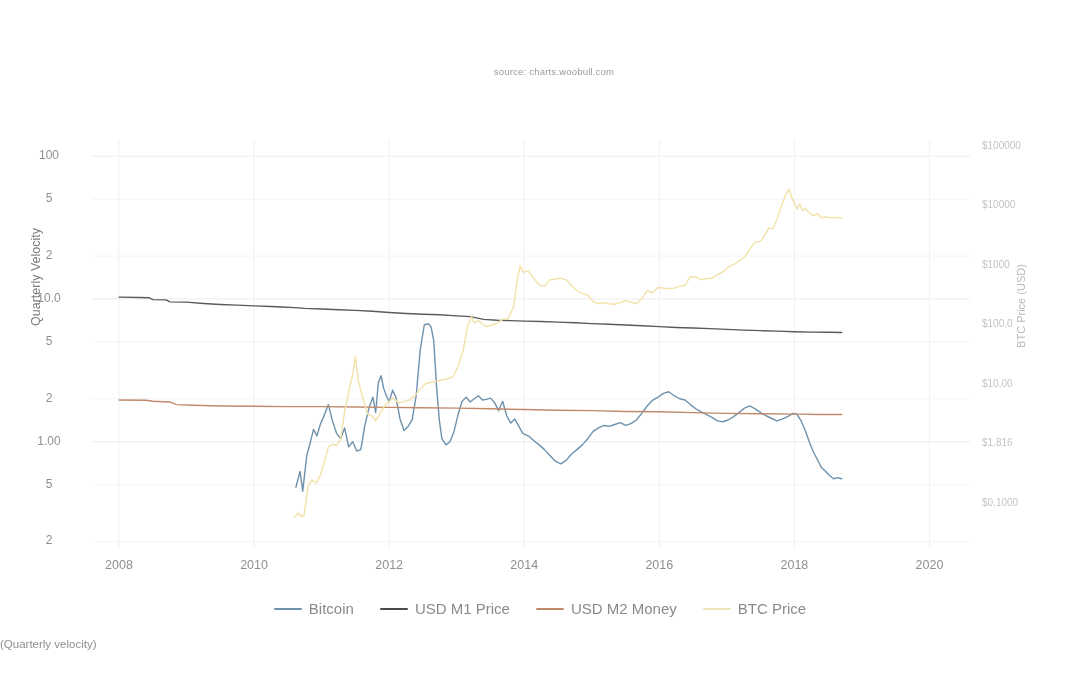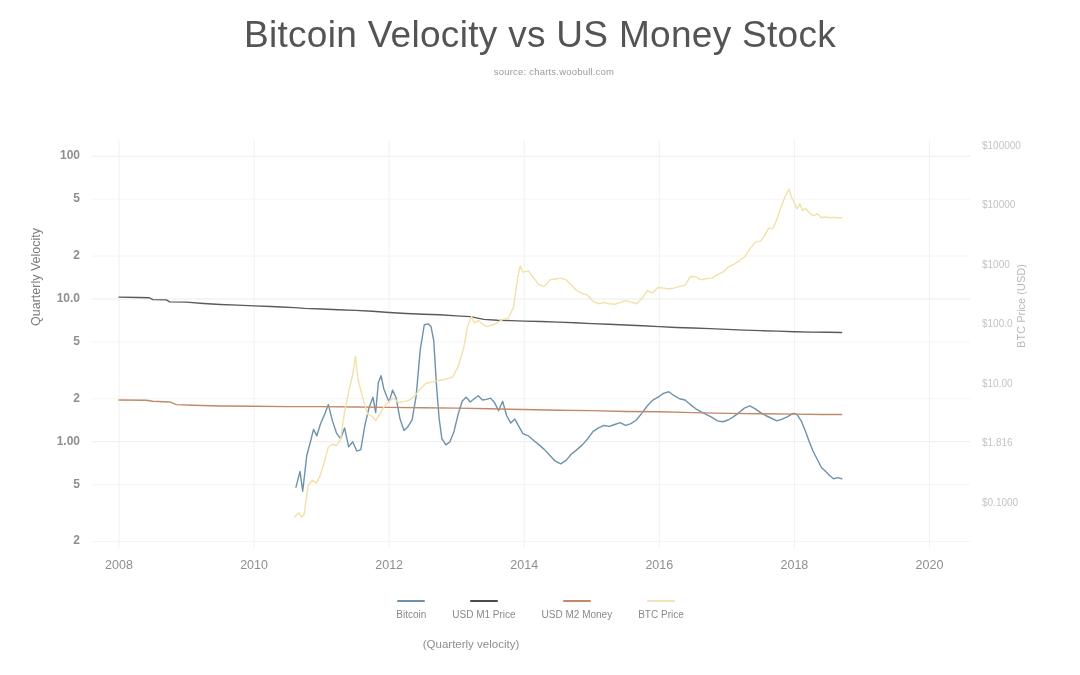--- a/index.html
+++ b/index.html
@@ -42,21 +42,20 @@
     font-size: 9.5px;
     font-weight: 400;
     color: #9a9a9a;
     letter-spacing: 0.2px;
   }
   .chart-footnote {
     position: absolute;
     left: 0;
     top: 638px;
     width: 942px;
-    text-align: center;
     font-size: 11.5px;
     color: #8e8e8e;
   }
   .axis-title-left {
     position: absolute;
     left: 14px;
     top: 270px;
     width: 160px;
     text-align: center;
     font-size: 12.5px;
@@ -76,21 +75,21 @@
     transform: rotate(-90deg);
     transform-origin: 50% 50%;
     margin-left: -62px;
   }
   .tick-label {
     position: absolute;
     font-size: 12px;
     color: #8f8f8f;
     white-space: nowrap;
   }
-  .tick-left { text-align: right; font-weight: bold; }
+  .tick-left { text-align: center; }
   .tick-right { text-align: left; color: #c3c3c3; font-size: 10px; }
   .tick-x {
     position: absolute;
     font-size: 12.5px;
     color: #8f8f8f;
     text-align: center;
     white-space: nowrap;
   }
   .legend {
     position: absolute;
@@ -99,37 +98,35 @@
     width: 1080px;
     display: flex;
     justify-content: center;
     align-items: center;
     gap: 26px;
   }
   .legend-item {
     display: flex;
     align-items: center;
     gap: 7px;
-    font-size: 10px;
+    font-size: 15px;
     color: #8a8a8a;
-    flex-direction: column;
   }
   .legend-swatch {
     display: inline-block;
     width: 28px;
     height: 2px;
     border-radius: 1px;
   }
 </style>
 </head>
 <body>
 
 <div id="figure">
 
-  <div class="chart-title">Bitcoin Velocity vs US Money Stock</div>
   <div class="chart-subtitle">source: charts.woobull.com</div>
 
   <svg id="plot" width="1080" height="675" style="position:absolute;left:0;top:0;">
       <line x1="92" y1="156.26241362718162" x2="970" y2="156.26241362718162" stroke="#eeecec" stroke-width="1"></line>
       <line x1="92" y1="199.22651995339686" x2="970" y2="199.22651995339686" stroke="#f6f4f5" stroke-width="1"></line>
       <line x1="92" y1="256.0219791777486" x2="970" y2="256.0219791777486" stroke="#f6f4f5" stroke-width="1"></line>
       <line x1="92" y1="298.9860855039639" x2="970" y2="298.9860855039639" stroke="#eeecec" stroke-width="1"></line>
       <line x1="92" y1="341.95019183017916" x2="970" y2="341.95019183017916" stroke="#f6f4f5" stroke-width="1"></line>
       <line x1="92" y1="398.7456510545309" x2="970" y2="398.7456510545309" stroke="#f6f4f5" stroke-width="1"></line>
       <line x1="92" y1="441.70975738074617" x2="970" y2="441.70975738074617" stroke="#eeecec" stroke-width="1"></line>

